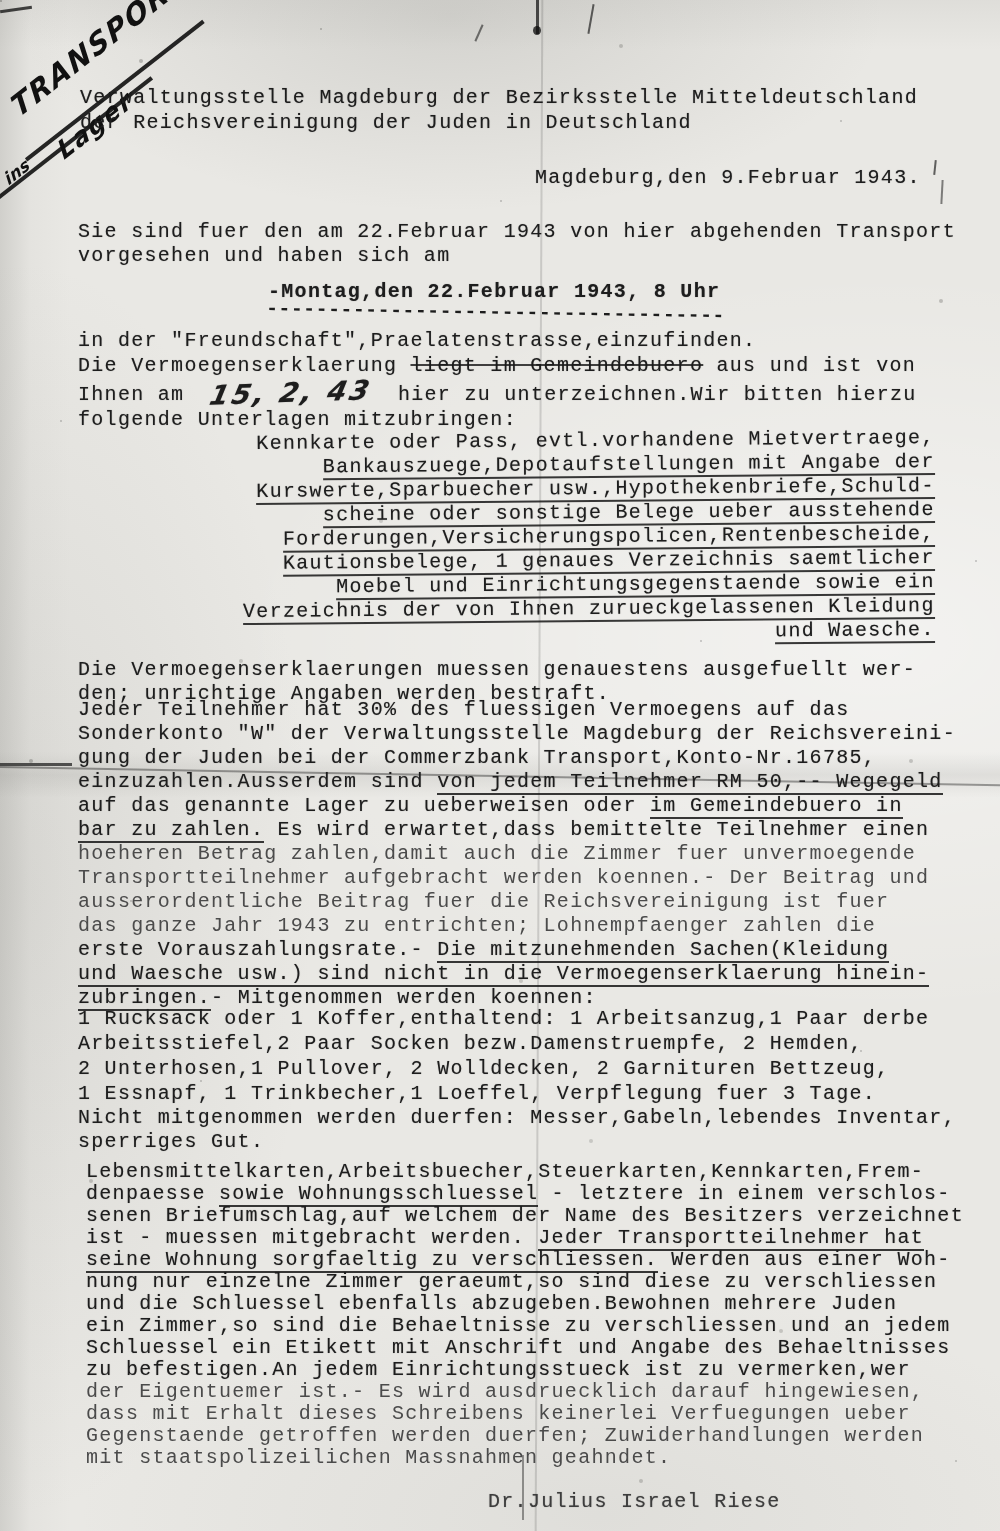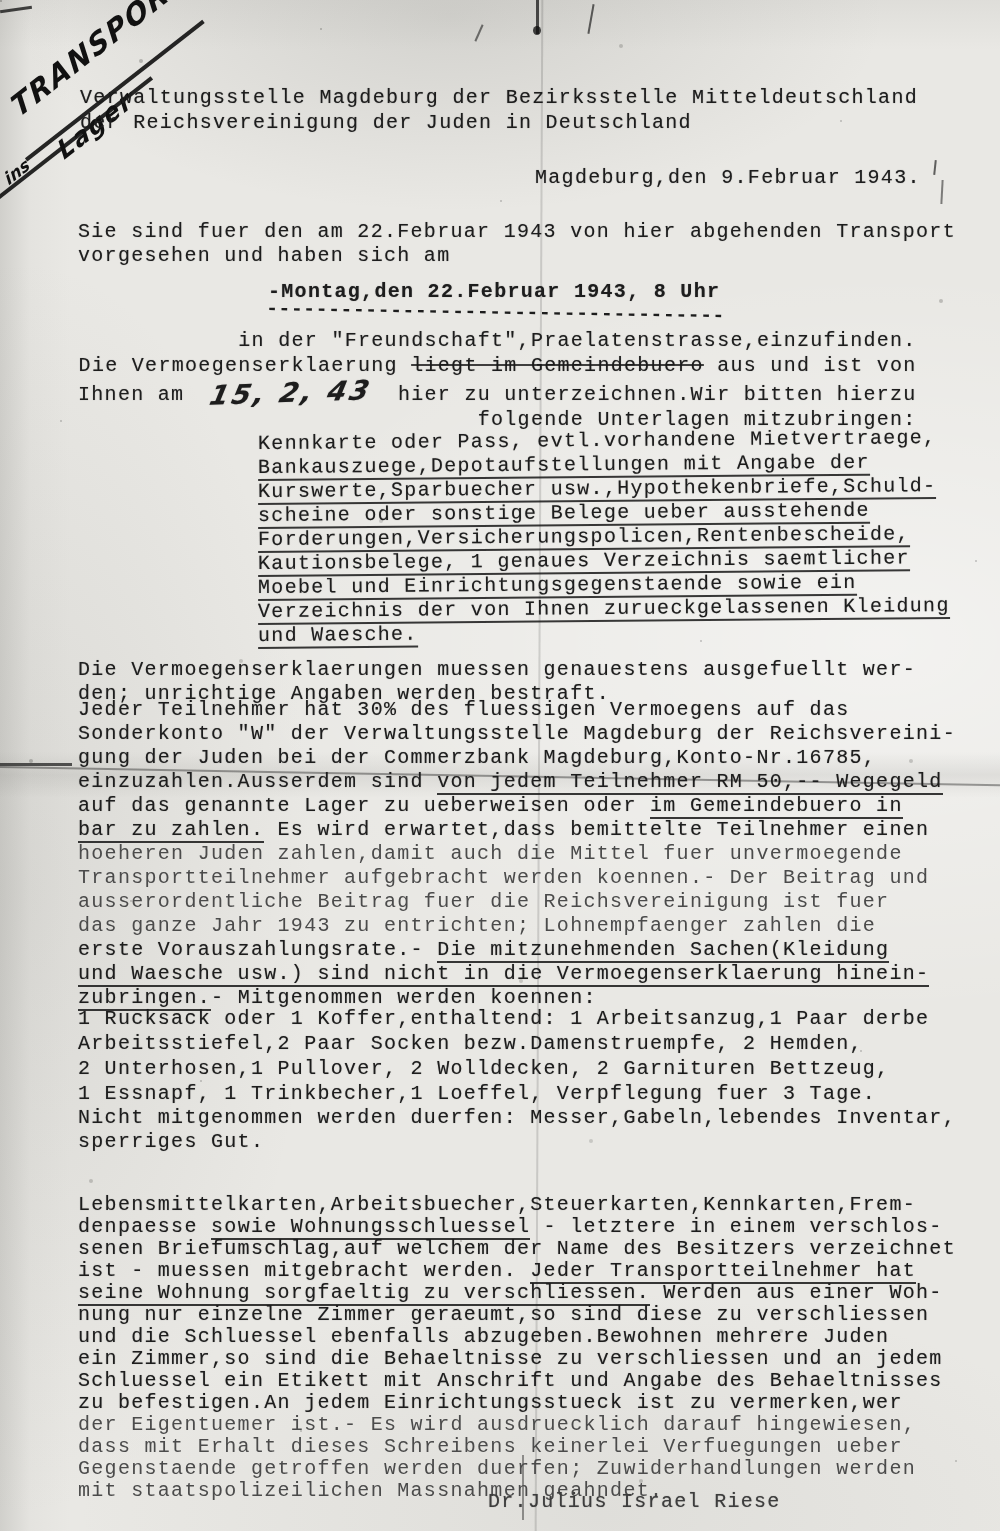--- a/index.html
+++ b/index.html
@@ -100,67 +100,67 @@
   <div class="dateline txt" data-name="dateline">Magdeburg,den 9.Februar 1943.</div>
 
   <div class="montag txt" data-name="appointment-line">-Montag,den 22.Februar 1943, 8 Uhr</div>
   <div class="dashes" data-name="appointment-underline-dashes">-------------------------------------</div>
 
   <div data-name="document-body" id="doc-body">
       <div class="para" data-name="intro-paragraph" style="left: 78px; top: 220px; line-height: 24px;">
         <div class="line" data-name="text-line"><span data-name="text-segment" class="seg">Sie sind fuer den am 22.Februar 1943 von hier abgehenden Transport</span></div>
         <div class="line" data-name="text-line"><span data-name="text-segment" class="seg">vorgesehen und haben sich am</span></div>
       </div>
-      <div class="para" data-name="location-paragraph" style="left: 78px; top: 328px; line-height: 25px; text-align: right;">
+      <div class="para" data-name="location-paragraph" style="left: 78px; top: 328px; line-height: 25px;">
         <div class="line" data-name="text-line"><span data-name="text-segment" class="seg">in der "Freundschaft",Praelatenstrasse,einzufinden.</span></div>
         <div class="line" data-name="text-line"><span data-name="text-segment" class="seg">Die Vermoegenserklaerung </span><span data-name="text-segment" class="seg st">liegt im Gemeindebuero</span><span data-name="text-segment" class="seg"> aus und ist von</span></div>
         <div class="line" data-name="text-line"><span data-name="text-segment" class="seg">Ihnen am  </span><span data-name="handwritten-date" class="seg hw">15, 2, 43</span><span data-name="text-segment" class="seg">  hier zu unterzeichnen.Wir bitten hierzu</span></div>
         <div class="line" data-name="text-line"><span data-name="text-segment" class="seg">folgende Unterlagen mitzubringen:</span></div>
       </div>
-      <div class="para" data-name="attachments-block" style="left: 258px; top: 432px; line-height: 24px;">
+      <div class="para" data-name="attachments-block" style="left: 243px; top: 432px; line-height: 24px; text-align: right;">
         <div class="line" data-name="text-line"><span data-name="text-segment" class="seg">Kennkarte oder Pass, evtl.vorhandene Mietvertraege,</span></div>
         <div class="line" data-name="text-line"><span data-name="text-segment" class="seg u">Bankauszuege,Depotaufstellungen mit Angabe der</span></div>
         <div class="line" data-name="text-line"><span data-name="text-segment" class="seg u">Kurswerte,Sparbuecher usw.,Hypothekenbriefe,Schuld-</span></div>
         <div class="line" data-name="text-line"><span data-name="text-segment" class="seg u">scheine oder sonstige Belege ueber ausstehende</span></div>
         <div class="line" data-name="text-line"><span data-name="text-segment" class="seg u">Forderungen,Versicherungspolicen,Rentenbescheide,</span></div>
         <div class="line" data-name="text-line"><span data-name="text-segment" class="seg u">Kautionsbelege, 1 genaues Verzeichnis saemtlicher</span></div>
         <div class="line" data-name="text-line"><span data-name="text-segment" class="seg u">Moebel und Einrichtungsgegenstaende sowie ein</span></div>
         <div class="line" data-name="text-line"><span data-name="text-segment" class="seg u">Verzeichnis der von Ihnen zurueckgelassenen Kleidung</span></div>
         <div class="line" data-name="text-line"><span data-name="text-segment" class="seg u">und Waesche.</span></div>
       </div>
       <div class="para" data-name="declaration-paragraph" style="left: 78px; top: 658px; line-height: 24px;">
         <div class="line" data-name="text-line"><span data-name="text-segment" class="seg">Die Vermoegenserklaerungen muessen genauestens ausgefuellt wer-</span></div>
         <div class="line" data-name="text-line"><span data-name="text-segment" class="seg">den; unrichtige Angaben werden bestraft.</span></div>
       </div>
       <div class="para" data-name="payment-paragraph" style="left: 78px; top: 698px; line-height: 24px;">
         <div class="line" data-name="text-line"><span data-name="text-segment" class="seg">Jeder Teilnehmer hat 30% des fluessigen Vermoegens auf das</span></div>
         <div class="line" data-name="text-line"><span data-name="text-segment" class="seg">Sonderkonto "W" der Verwaltungsstelle Magdeburg der Reichsvereini-</span></div>
-        <div class="line" data-name="text-line"><span data-name="text-segment" class="seg">gung der Juden bei der Commerzbank Magdeburg,Konto-Nr.16785,</span></div>
+        <div class="line" data-name="text-line"><span data-name="text-segment" class="seg">gung der Juden bei der Commerzbank Transport,Konto-Nr.16785,</span></div>
         <div class="line" data-name="text-line"><span data-name="text-segment" class="seg">einzuzahlen.Ausserdem sind </span><span data-name="text-segment" class="seg u">von jedem Teilnehmer RM 50,-- Wegegeld</span></div>
         <div class="line" data-name="text-line"><span data-name="text-segment" class="seg">auf das genannte Lager zu ueberweisen oder </span><span data-name="text-segment" class="seg u">im Gemeindebuero in</span></div>
         <div class="line" data-name="text-line"><span data-name="text-segment" class="seg u">bar zu zahlen.</span><span data-name="text-segment" class="seg"> Es wird erwartet,dass bemittelte Teilnehmer einen</span></div>
-        <div class="line" data-name="text-line"><span data-name="text-segment" class="seg faded">hoeheren Juden zahlen,damit auch die Mittel fuer unvermoegende</span></div>
+        <div class="line" data-name="text-line"><span data-name="text-segment" class="seg faded">hoeheren Betrag zahlen,damit auch die Zimmer fuer unvermoegende</span></div>
         <div class="line" data-name="text-line"><span data-name="text-segment" class="seg faded">Transportteilnehmer aufgebracht werden koennen.- Der Beitrag und</span></div>
         <div class="line" data-name="text-line"><span data-name="text-segment" class="seg faded">ausserordentliche Beitrag fuer die Reichsvereinigung ist fuer</span></div>
         <div class="line" data-name="text-line"><span data-name="text-segment" class="seg faded">das ganze Jahr 1943 zu entrichten; Lohnempfaenger zahlen die</span></div>
         <div class="line" data-name="text-line"><span data-name="text-segment" class="seg">erste Vorauszahlungsrate.- </span><span data-name="text-segment" class="seg u">Die mitzunehmenden Sachen(Kleidung</span></div>
         <div class="line" data-name="text-line"><span data-name="text-segment" class="seg u">und Waesche usw.) sind nicht in die Vermoegenserklaerung hinein-</span></div>
         <div class="line" data-name="text-line"><span data-name="text-segment" class="seg u">zubringen.</span><span data-name="text-segment" class="seg">- Mitgenommen werden koennen:</span></div>
       </div>
       <div class="para" data-name="luggage-paragraph" style="left: 78px; top: 1006px; line-height: 25px;">
         <div class="line" data-name="text-line"><span data-name="text-segment" class="seg">1 Rucksack oder 1 Koffer,enthaltend: 1 Arbeitsanzug,1 Paar derbe</span></div>
         <div class="line" data-name="text-line"><span data-name="text-segment" class="seg">Arbeitsstiefel,2 Paar Socken bezw.Damenstruempfe, 2 Hemden,</span></div>
         <div class="line" data-name="text-line"><span data-name="text-segment" class="seg">2 Unterhosen,1 Pullover, 2 Wolldecken, 2 Garnituren Bettzeug,</span></div>
         <div class="line" data-name="text-line"><span data-name="text-segment" class="seg">1 Essnapf, 1 Trinkbecher,1 Loeffel, Verpflegung fuer 3 Tage.</span></div>
       </div>
       <div class="para" data-name="forbidden-paragraph" style="left: 78px; top: 1106px; line-height: 24px;">
         <div class="line" data-name="text-line"><span data-name="text-segment" class="seg">Nicht mitgenommen werden duerfen: Messer,Gabeln,lebendes Inventar,</span></div>
         <div class="line" data-name="text-line"><span data-name="text-segment" class="seg">sperriges Gut.</span></div>
       </div>
-      <div class="para" data-name="keys-paragraph" style="left: 78px; top: 1161px; line-height: 22px; margin-top: 33px;">
+      <div class="para" data-name="keys-paragraph" style="left: 86px; top: 1161px; line-height: 22px;">
         <div class="line" data-name="text-line"><span data-name="text-segment" class="seg">Lebensmittelkarten,Arbeitsbuecher,Steuerkarten,Kennkarten,Frem-</span></div>
         <div class="line" data-name="text-line"><span data-name="text-segment" class="seg">denpaesse </span><span data-name="text-segment" class="seg u">sowie Wohnungsschluessel</span><span data-name="text-segment" class="seg"> - letztere in einem verschlos-</span></div>
         <div class="line" data-name="text-line"><span data-name="text-segment" class="seg">senen Briefumschlag,auf welchem der Name des Besitzers verzeichnet</span></div>
         <div class="line" data-name="text-line"><span data-name="text-segment" class="seg">ist - muessen mitgebracht werden. </span><span data-name="text-segment" class="seg u">Jeder Transportteilnehmer hat</span></div>
         <div class="line" data-name="text-line"><span data-name="text-segment" class="seg u">seine Wohnung sorgfaeltig zu verschliessen.</span><span data-name="text-segment" class="seg"> Werden aus einer Woh-</span></div>
         <div class="line" data-name="text-line"><span data-name="text-segment" class="seg">nung nur einzelne Zimmer geraeumt,so sind diese zu verschliessen</span></div>
         <div class="line" data-name="text-line"><span data-name="text-segment" class="seg">und die Schluessel ebenfalls abzugeben.Bewohnen mehrere Juden</span></div>
         <div class="line" data-name="text-line"><span data-name="text-segment" class="seg">ein Zimmer,so sind die Behaeltnisse zu verschliessen und an jedem</span></div>
         <div class="line" data-name="text-line"><span data-name="text-segment" class="seg">Schluessel ein Etikett mit Anschrift und Angabe des Behaeltnisses</span></div>
         <div class="line" data-name="text-line"><span data-name="text-segment" class="seg">zu befestigen.An jedem Einrichtungsstueck ist zu vermerken,wer</span></div>

